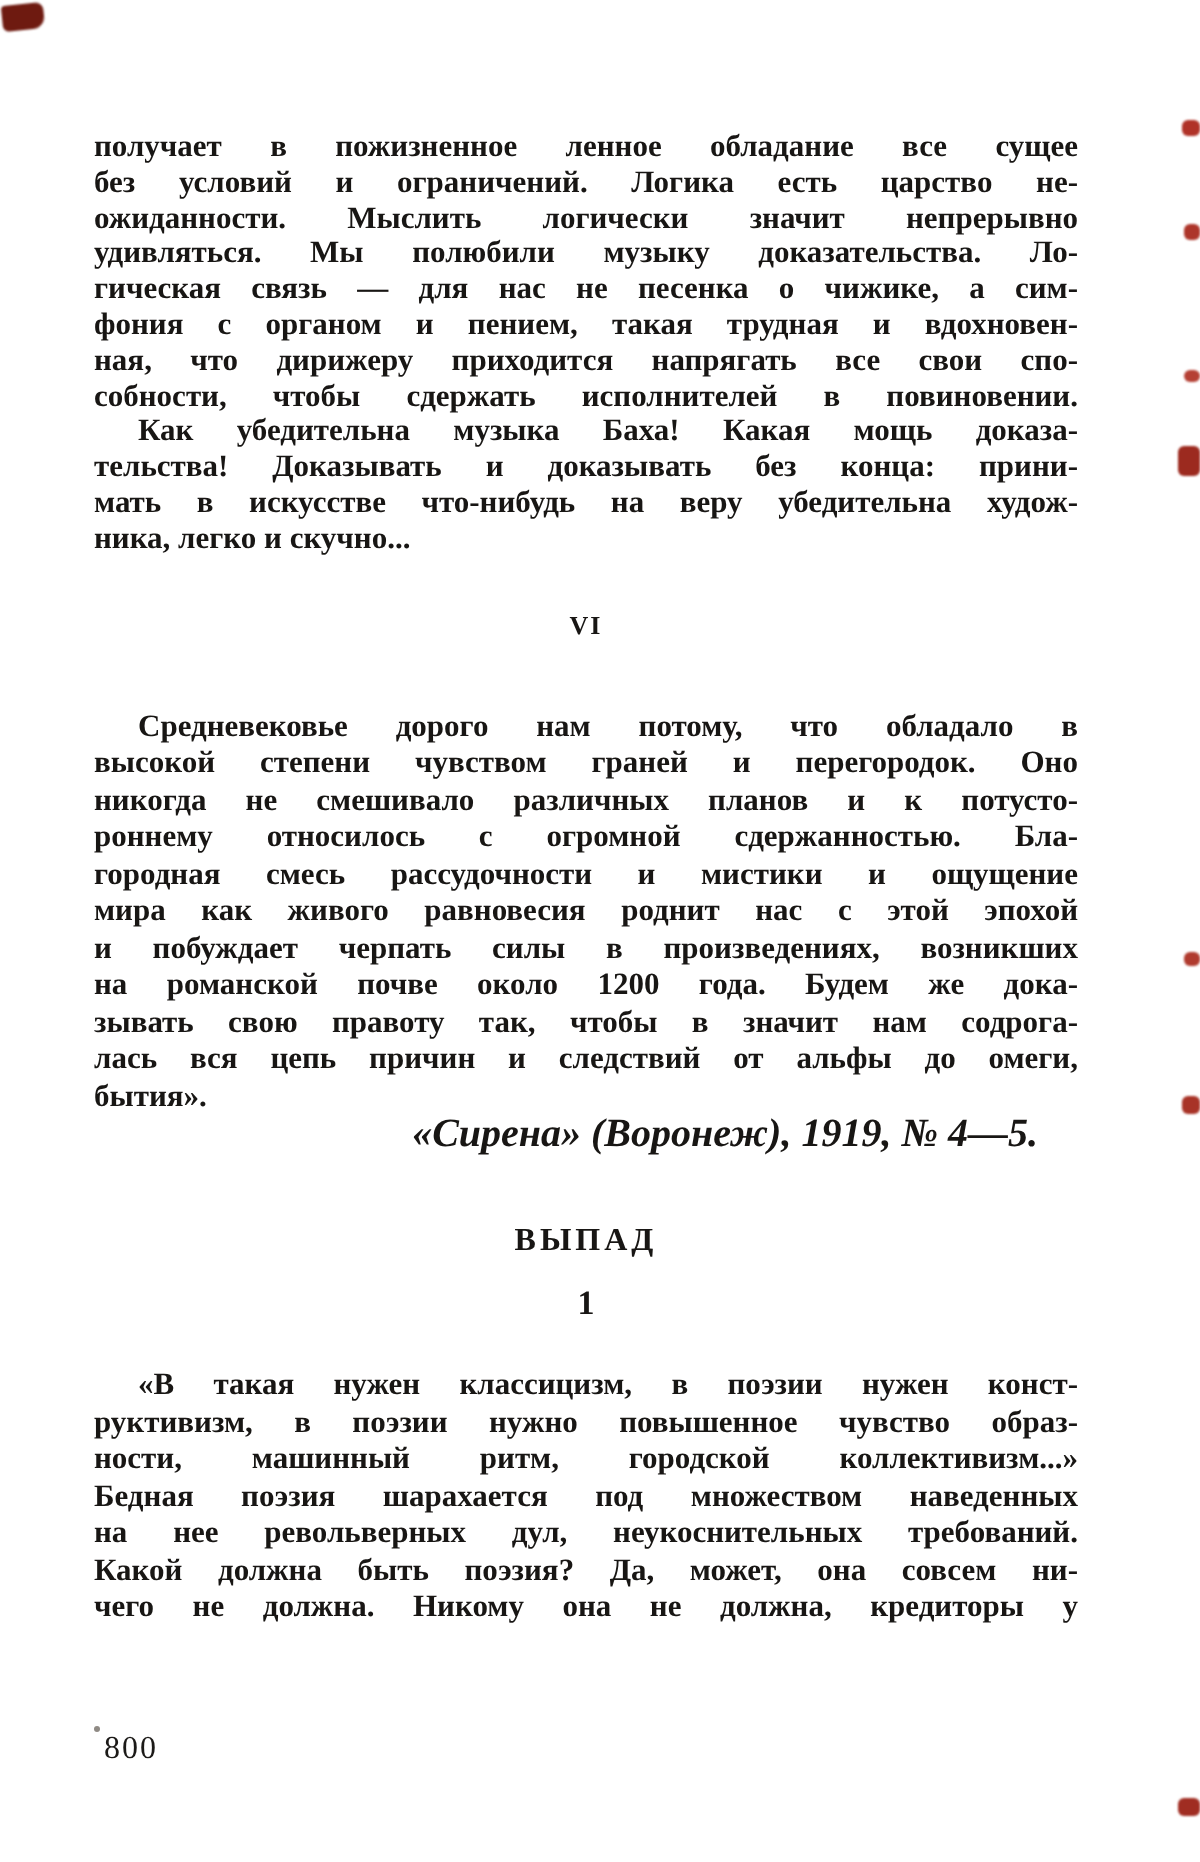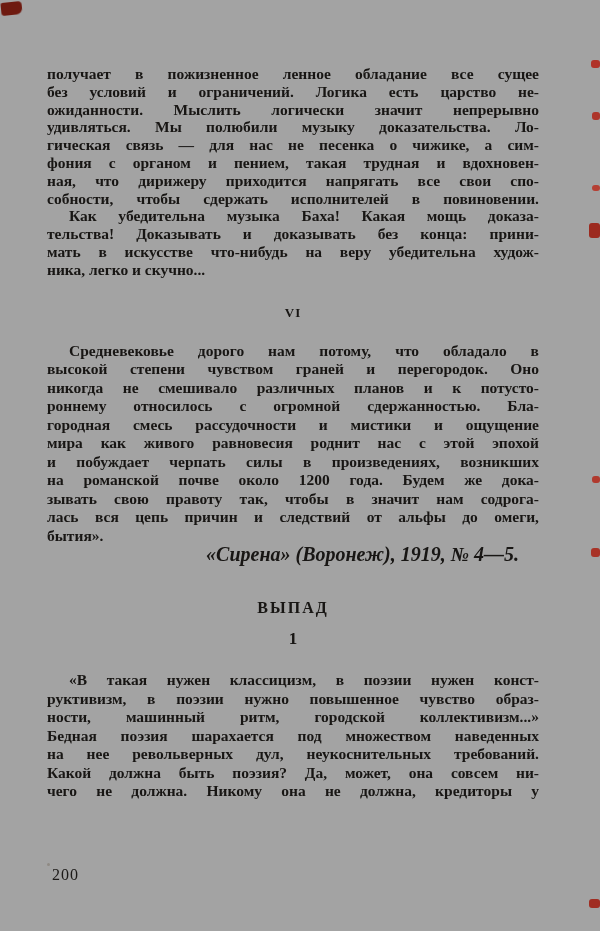--- a/index.html
+++ b/index.html
@@ -1,19 +1,19 @@
 <!DOCTYPE html>
 <html><head>
 <meta charset="utf-8">
 <style>
   html,body{margin:0;padding:0;background:#e8e8e8;}
   .page{
     position:relative;
     width:600px;height:931px;
-    background:#a3a3a3;
+    background:#ffffff;
     overflow:hidden;
     font-family:"Liberation Serif","DejaVu Serif",serif;
     color:#181614;
   }
   .col{
     position:absolute;
     left:47px;top:65px;width:492px;
     font-size:15.5px;
     font-weight:bold;
   }
@@ -34,21 +34,21 @@
   .h-chapter{
     margin:33px 0 0 0;
     height:22px;line-height:22px;
     font-size:16px;text-align:center;letter-spacing:2px;
   }
   .h-number{
     margin:10px 0 0 0;
     height:20px;line-height:20px;
     font-size:17px;text-align:center;
   }
-  .col .h-section + .para{margin-top:20px;}
+  .col .h-section + .para{margin-top:33px;}
   .col .h-number + .para{margin-top:22px;}
   .citation{
     font-style:italic;font-weight:bold;
     font-size:20px;
     line-height:19px;height:19px;
     text-align:right;
     padding-right:20px;
   }
   .page-number{
     position:absolute;
@@ -114,21 +114,21 @@
       <div class="para">
         <div class="line first">«В такая нужен классицизм, в поэзии нужен конст-</div>
         <div class="line">руктивизм, в поэзии нужно повышенное чувство образ-</div>
         <div class="line">ности, машинный ритм, городской коллективизм...»</div>
         <div class="line">Бедная поэзия шарахается под множеством наведенных</div>
         <div class="line">на нее револьверных дул, неукоснительных требований.</div>
         <div class="line">Какой должна быть поэзия? Да, может, она совсем ни-</div>
         <div class="line">чего не должна. Никому она не должна, кредиторы у</div>
       </div>
     </div>
-  <div class="page-number">200</div>
+  <div class="page-number">800</div>
 <div class="stain" style="left: 591px; top: 60px; width: 9px; height: 8px; background: rgb(176, 50, 40);"></div>
     <div class="stain" style="left: 592px; top: 112px; width: 8px; height: 8px; background: rgb(173, 53, 42);"></div>
     <div class="stain" style="left: 592px; top: 185px; width: 8px; height: 6px; background: rgb(181, 64, 52);"></div>
     <div class="stain" style="left: 589px; top: 223px; width: 11px; height: 15px; background: rgb(156, 42, 31);"></div>
     <div class="stain" style="left: 592px; top: 476px; width: 8px; height: 7px; background: rgb(176, 58, 46);"></div>
     <div class="stain" style="left: 591px; top: 548px; width: 9px; height: 9px; background: rgb(168, 51, 39);"></div>
     <div class="stain" style="left: 589px; top: 899px; width: 11px; height: 9px; background: rgb(160, 45, 34);"></div>
     <div class="corner-stain" style="left: 1px; top: 2px; width: 21px; height: 13px; background: rgb(110, 26, 16);"></div>
     <div class="speck" style="left: 47px; top: 863px; width: 3px; height: 3px; background: rgb(143, 138, 132);"></div>
   </div>

